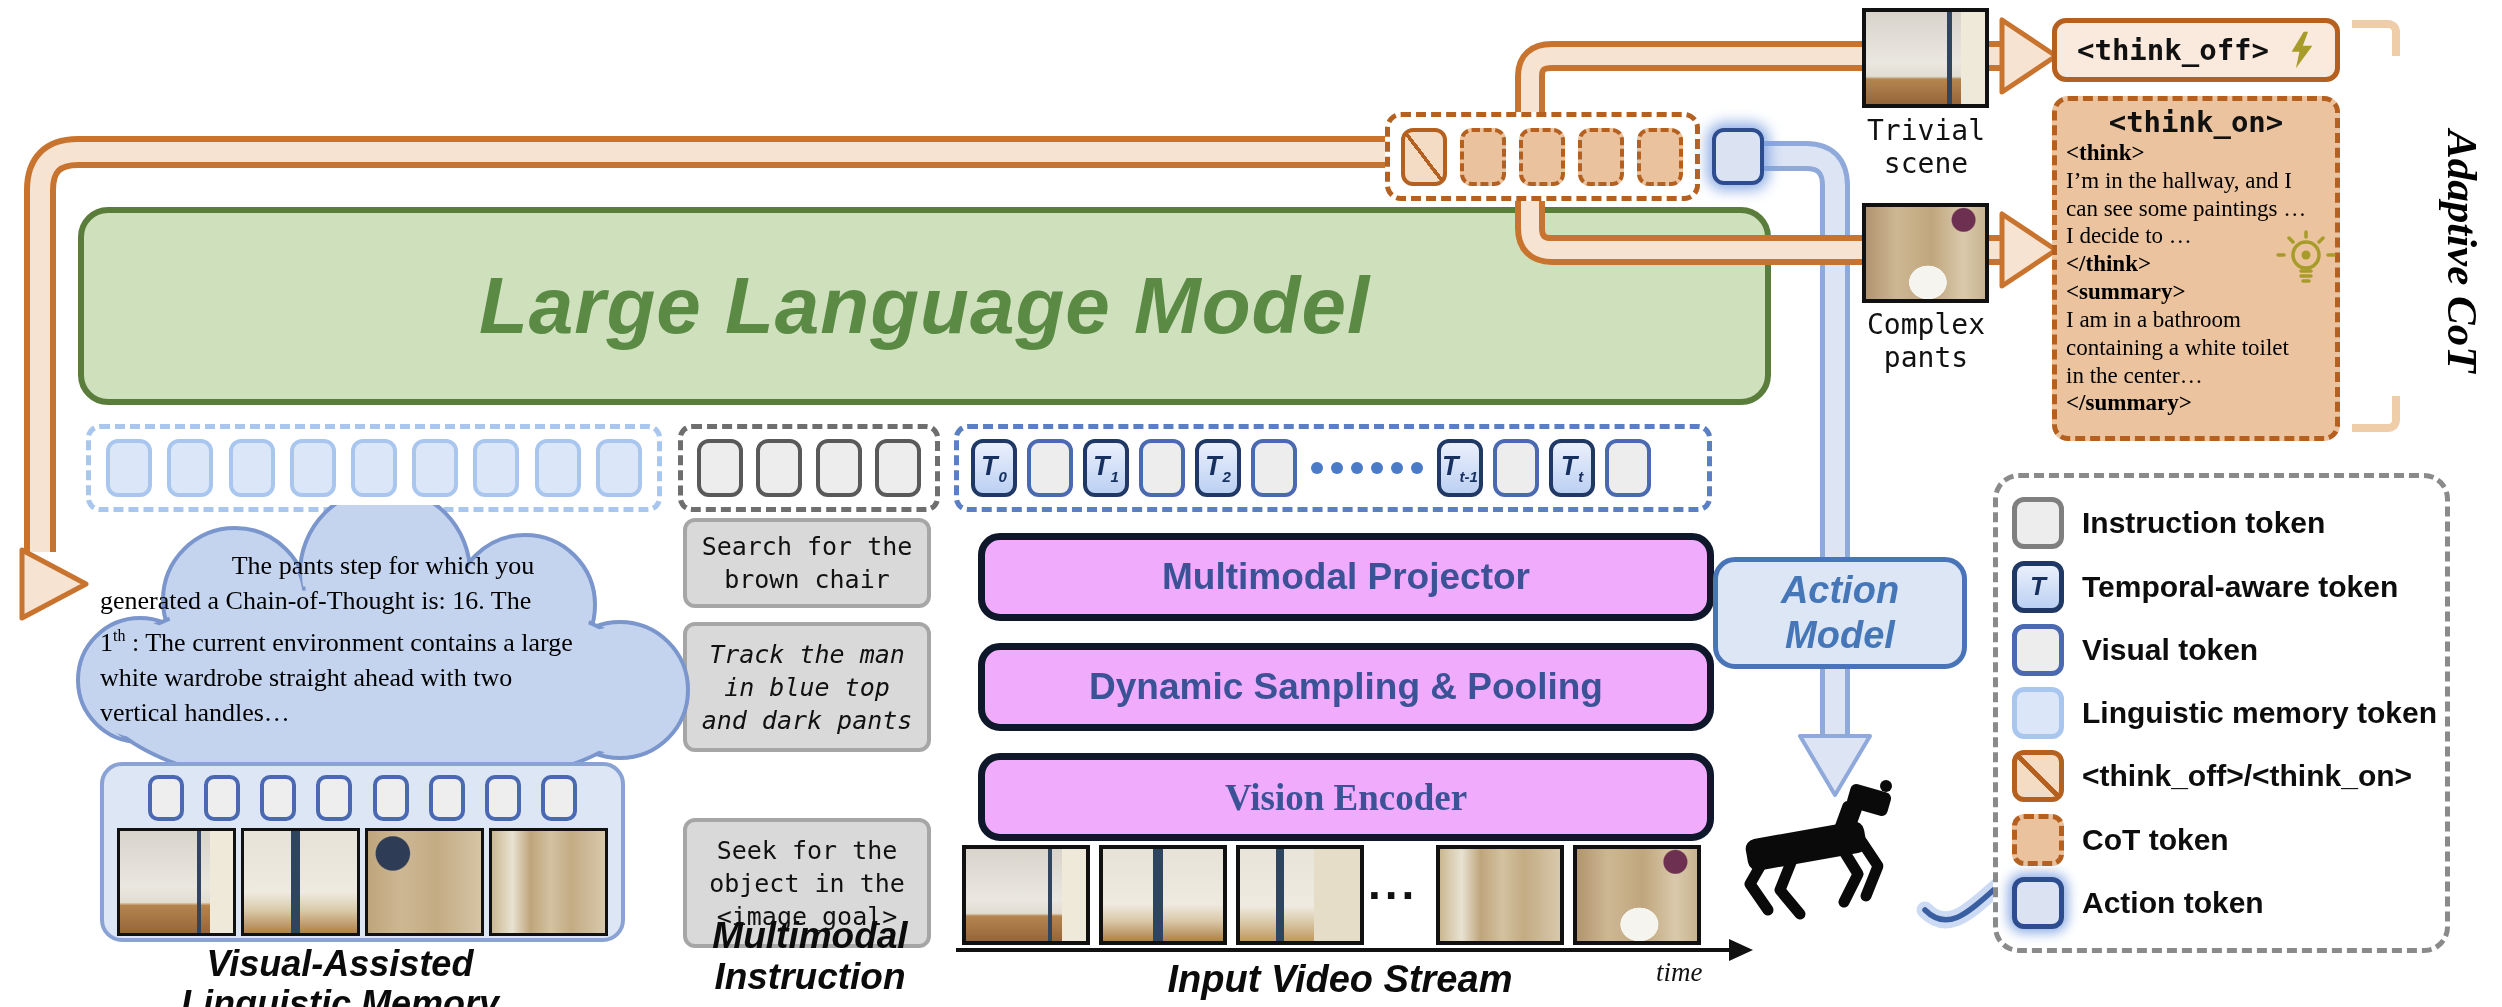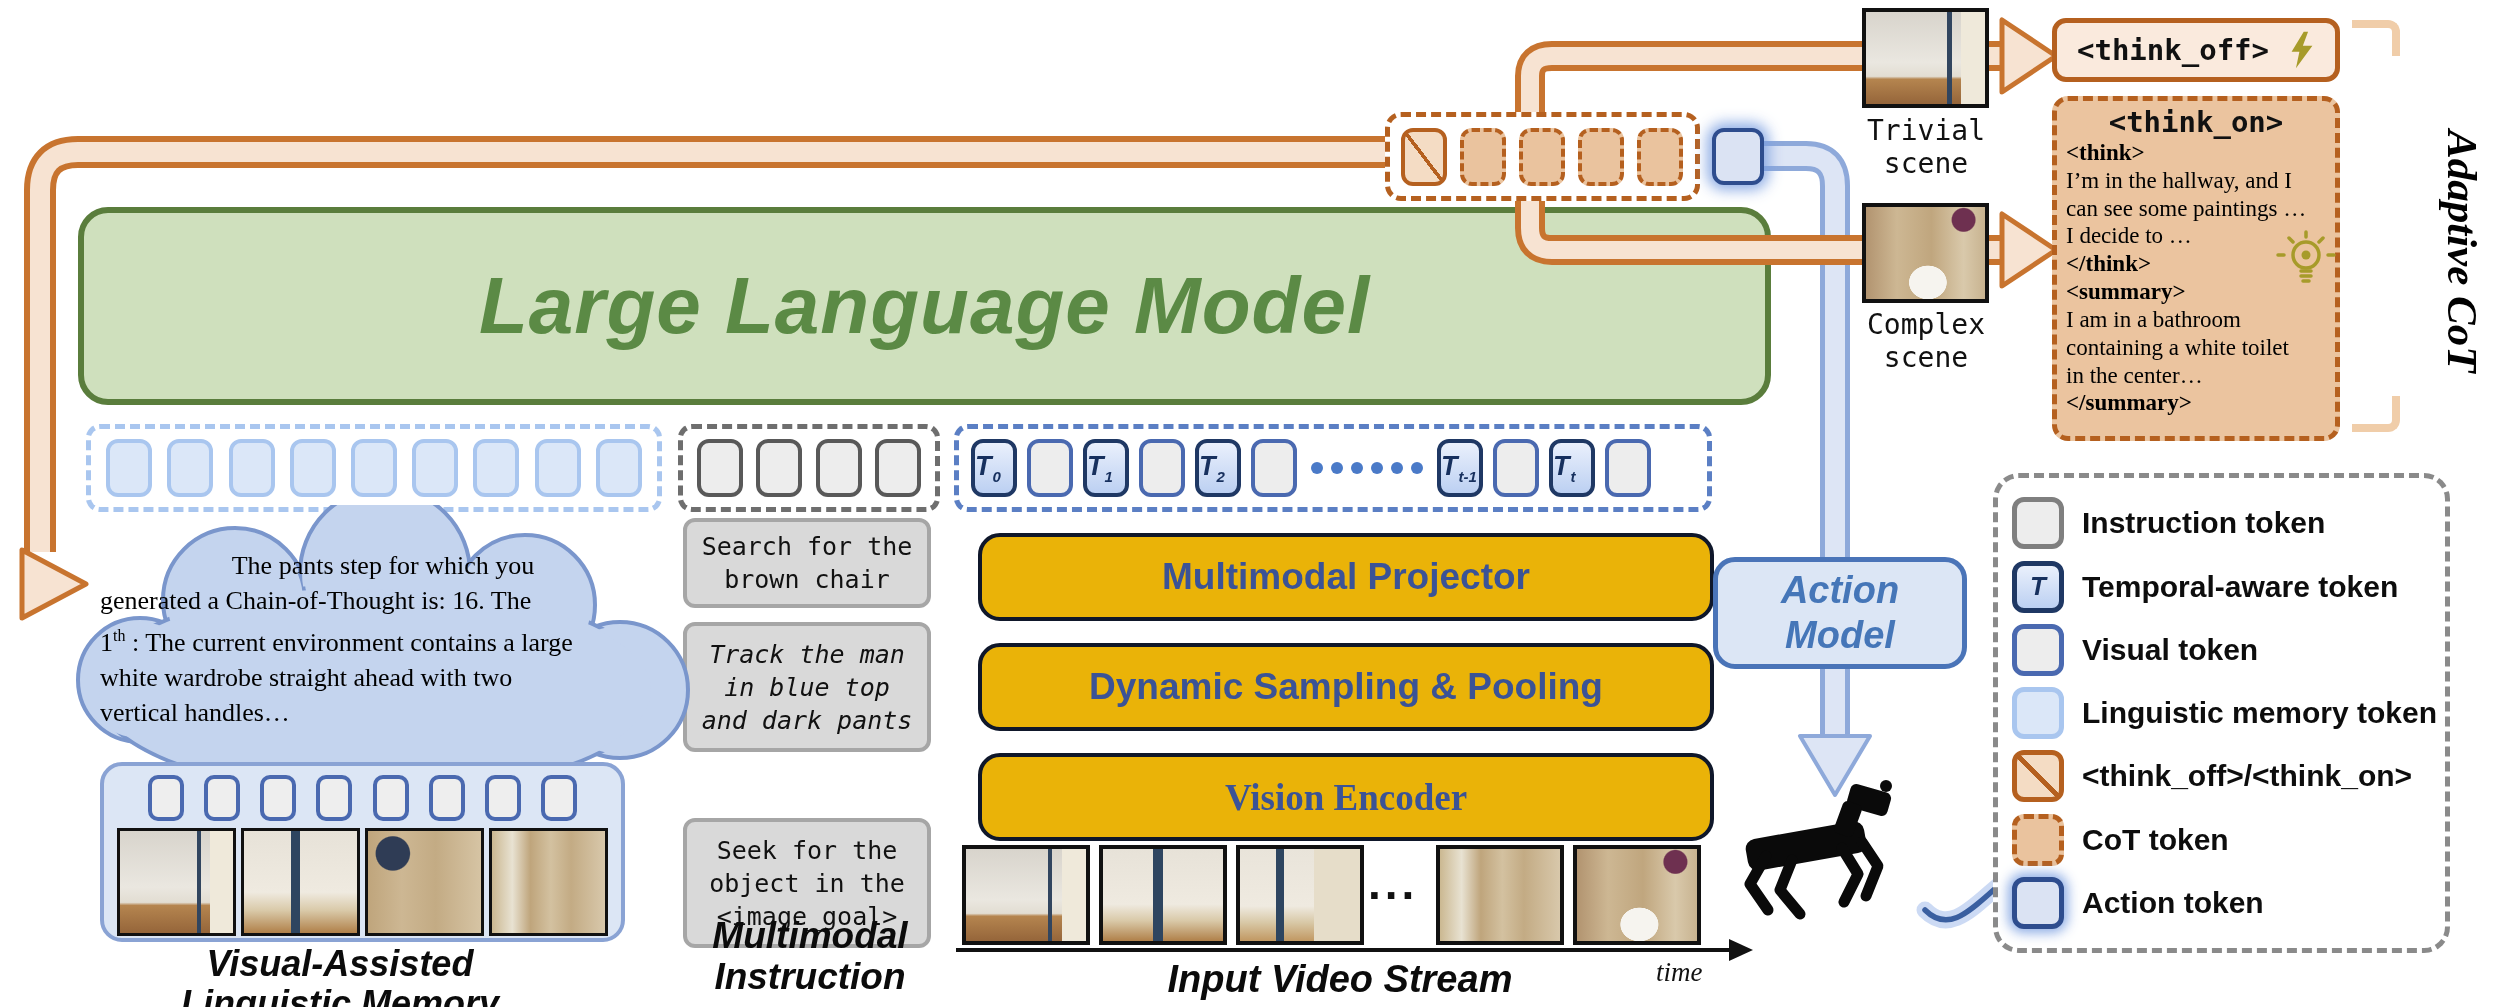--- a/index.html
+++ b/index.html
@@ -16,21 +16,21 @@
   .tok-container{position:absolute;top:424px;height:88px;border-radius:14px;display:flex;
     align-items:center;box-sizing:border-box;z-index:3;background:#fff;}
   #mem-tokens{left:86px;width:576px;border:5px dashed #a9c6ef;justify-content:space-evenly;}
   #ins-tokens{left:678px;width:262px;border:5px dashed #6e6e6e;justify-content:space-evenly;}
   #vid-tokens{left:954px;width:758px;border:5px dashed #5b7fc4;gap:10px;padding:0 12px;}
   .token{width:46px;height:58px;border-radius:12px;box-sizing:border-box;flex:none;}
   .tok-mem{background:#dbe7f8;border:4px solid #a9c6ef;}
   .tok-ins{background:#ededed;border:4px solid #595959;}
   .tok-vis{background:#ededed;border:4px solid #4a69b0;}
   .tok-temp{background:linear-gradient(180deg,#eaf0fc 0%,#bcd0f2 100%);border:4px solid #1f3864;
-    display:flex;align-items:center;justify-content:flex-start;color:#17305e;
+    display:flex;align-items:center;justify-content:center;color:#17305e;
     font:italic 800 27px "Liberation Sans",sans-serif;}
   .tok-temp sub{font-size:15px;margin-left:1px;}
   .tok-cot{background:#eac39e;border:4px dashed #b5601f;}
   .tok-switch{background:linear-gradient(to top right,#f4dcc4 47%,#b5601f 47%,#b5601f 53%,#f4dcc4 53%);
     border:4px solid #b5601f;}
   .tok-act{background:#dbe3f3;border:4px solid #2e4d8e;box-shadow:0 0 14px 5px rgba(122,159,224,.85);}
   .dots{display:flex;gap:8px;align-items:center;flex:none;margin:0 4px;}
   .dot{width:12px;height:12px;border-radius:50%;background:#4a7ac8;}
 
   
@@ -78,21 +78,21 @@
 
   
   .ins-box{left:683px;width:248px;background:#d9d9d9;border:4px solid #a6a6a6;border-radius:12px;
     display:flex;align-items:center;justify-content:center;text-align:center;
     font:400 25px "DejaVu Sans Mono",monospace;color:#111;white-space:pre-line;line-height:1.32;z-index:3;}
   #ins-box-1{top:518px;height:90px;}
   #ins-box-2{top:622px;height:130px;font-style:italic;}
   #ins-box-3{top:770px;height:130px;margin-top:48px;}
 
   
-  .stack-box{left:978px;width:736px;height:88px;background:#eab308;border:4px solid #0f172a;
+  .stack-box{left:978px;width:736px;height:88px;background:#f0abfc;border:7px solid #0f172a;
     border-radius:22px;display:flex;align-items:center;justify-content:center;
     font:700 37px "Liberation Sans",sans-serif;color:#3b5396;z-index:3;}
   #stack-projector{top:533px;}
   #stack-sampling{top:643px;}
   #stack-encoder{top:753px;font-family:Liberation Serif, serif;}
 
   
   .frame{top:845px;width:128px;height:100px;border:4px solid #111;z-index:4;}
   #vid-ellipsis{left:1368px;top:856px;font:800 46px "Liberation Sans",sans-serif;
     letter-spacing:4px;color:#111;z-index:4;}
@@ -353,21 +353,21 @@
     <div class="token tok-cot"></div>
     <div class="token tok-cot"></div>
   </div>
   <div id="action-token" class="abs tok-act"></div>
 
   <div id="trivial-img" class="abs scene-img g-hall1"></div>
   <div id="trivial-label" class="abs scene-label">Trivial
 scene</div>
   <div id="complex-img" class="abs scene-img g-bath-toilet"></div>
   <div id="complex-label" class="abs scene-label">Complex
-scene</div>
+pants</div>
 
   <div id="think-off-box" class="abs">
     <span id="think-off-label">&lt;think_off&gt;</span>
     <svg width="26" height="40" viewBox="0 0 30 44">
       <path d="M17 1 L3 24 L12 24 L8 43 L27 17 L16 17 L22 1 Z" fill="#a79b2a"></path>
     </svg>
   </div>
   <div id="think-on-box" class="abs">
     <div id="think-on-header">&lt;think_on&gt;</div>
     <div class="cot-line cot-tag">&lt;think&gt;</div>

